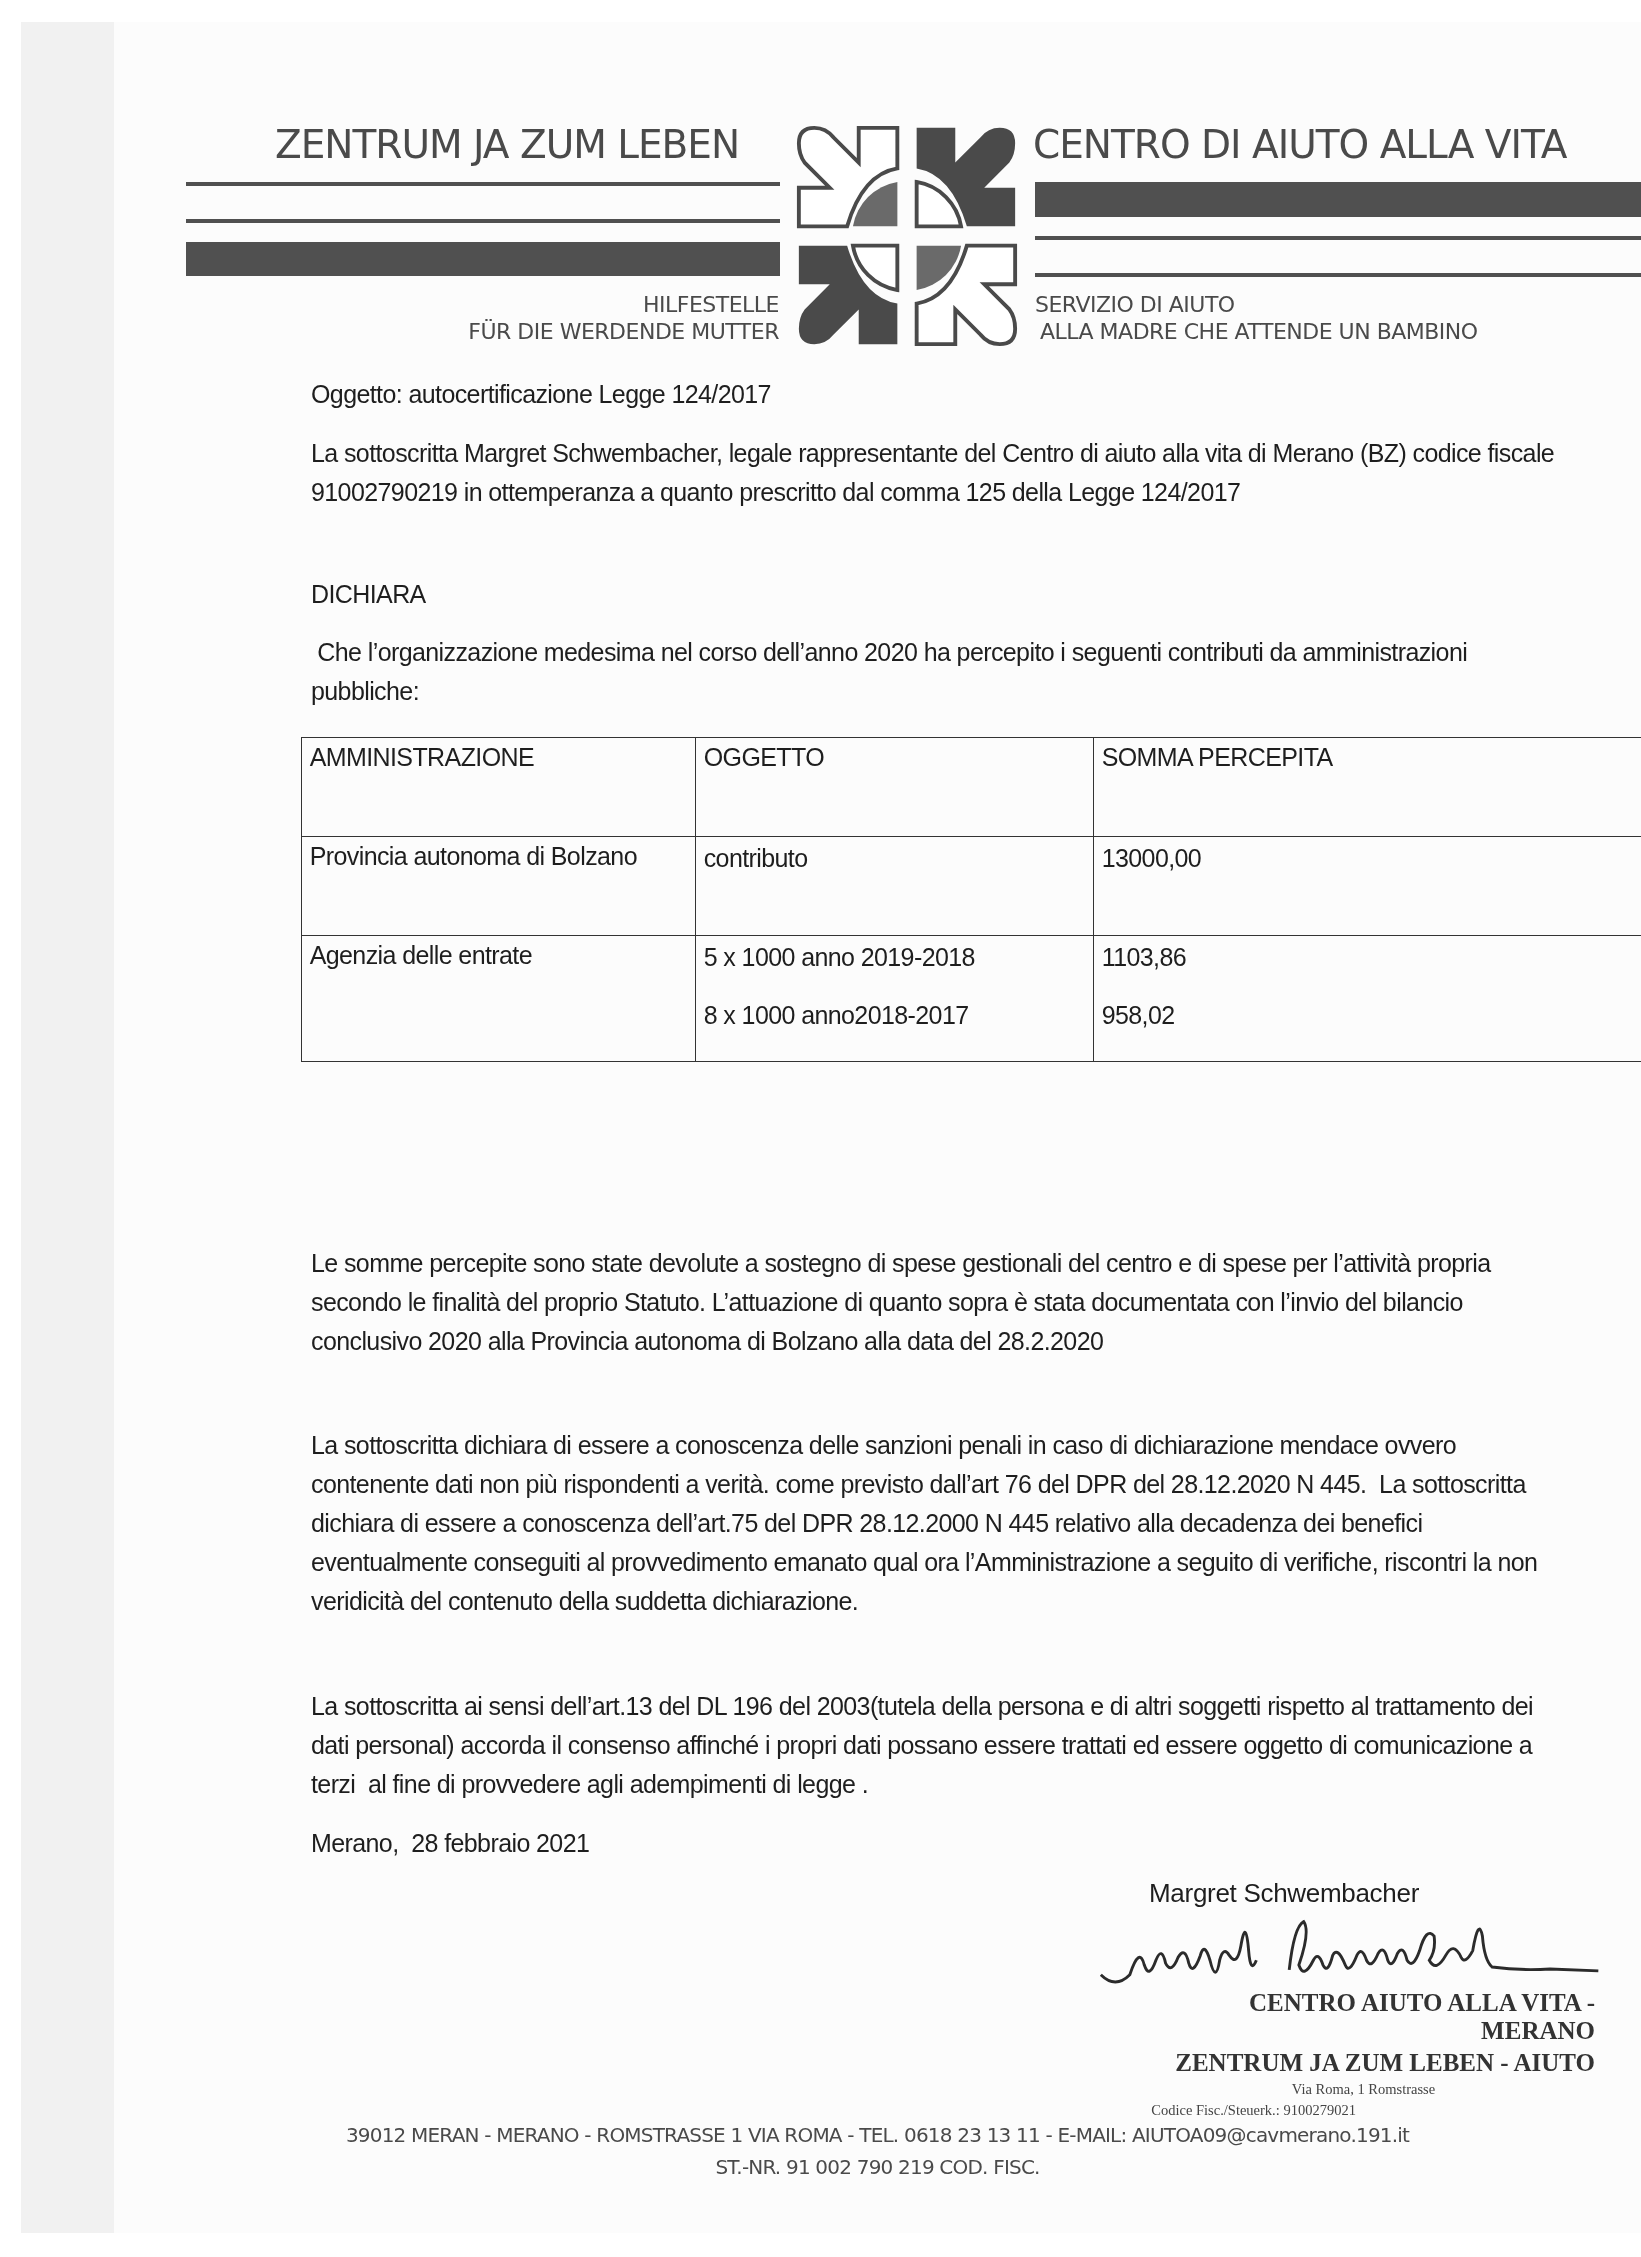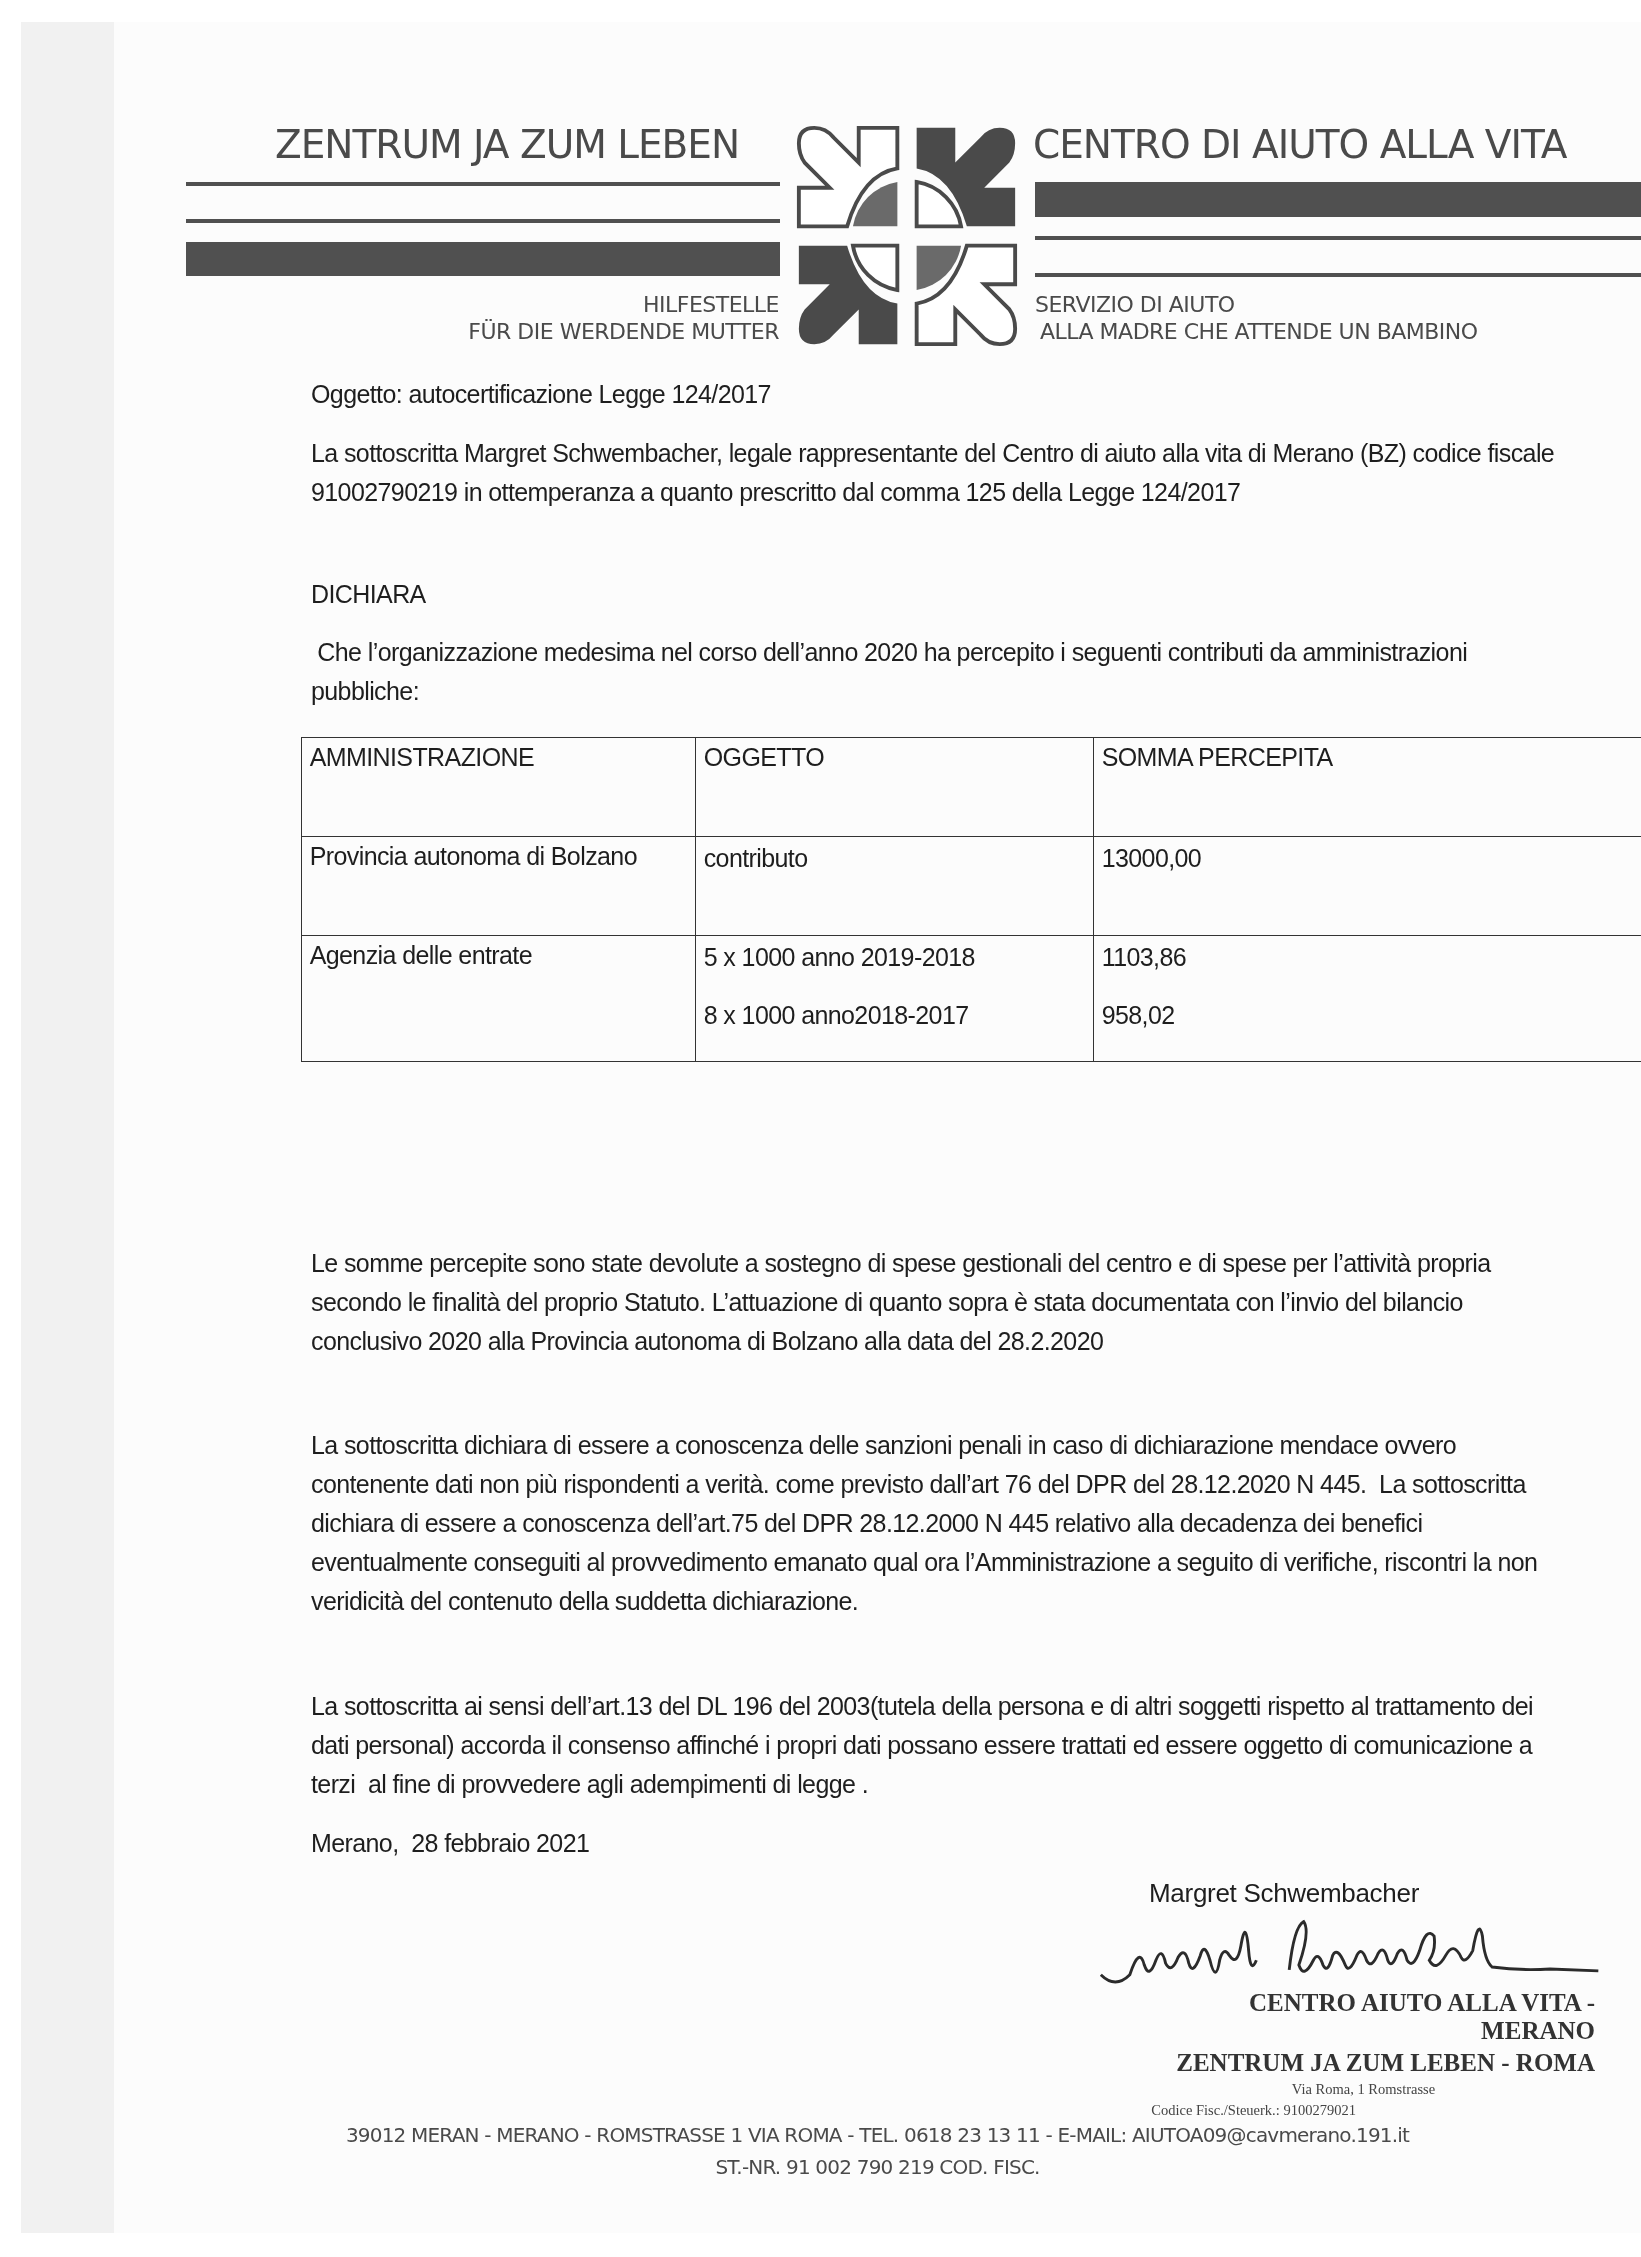--- a/index.html
+++ b/index.html
@@ -146,21 +146,21 @@
 <div class="signature-block">
   <div class="sig-name">Margret Schwembacher</div>
 </div>
 <svg style="position:absolute; left:1096px; top:1907px; width:512px; height:92px;" viewBox="0 0 530 95">
   <path d="M5 70 Q20 85 35 70 Q45 40 50 60 Q55 75 62 55 Q68 40 72 58 Q78 70 85 52 Q92 40 96 58 Q100 72 108 50 Q112 35 118 55 Q124 80 128 55 Q132 40 138 50 Q146 62 150 40 Q155 10 158 45 Q160 70 166 55" fill="none" stroke="#2b2b2b" stroke-width="3"></path>
   <path d="M200 65 Q205 20 215 15 Q222 25 210 60 Q215 75 225 55 Q230 45 235 60 Q240 70 245 50 Q250 40 258 60 Q262 70 270 50 Q275 40 280 55 Q285 65 292 48 Q298 38 302 55 Q306 65 312 48 Q318 38 322 55 Q328 65 335 45 Q342 20 350 30 Q352 45 345 55 Q352 68 362 50 Q370 35 378 52 Q382 60 390 45 Q396 10 400 30 Q402 55 410 62 Q440 66 470 64 L520 66" fill="none" stroke="#2b2b2b" stroke-width="3"></path>
 </svg>
 
 <div class="stamp">
   <div class="s1">CENTRO AIUTO ALLA VITA - MERANO</div>
-  <div class="s2">ZENTRUM JA ZUM LEBEN - ROMA</div>
+  <div class="s2">ZENTRUM JA ZUM LEBEN - AIUTO</div>
   <div class="s3">Via Roma, 1 Romstrasse</div>
   <div class="s4">Codice Fisc./Steuerk.: 9100279021</div>
 </div>
 
 <div class="footer" style="top:2119px;">
   <div>39012 MERAN - MERANO - ROMSTRASSE 1 VIA ROMA - TEL. 0618 23 13 11 - E-MAIL: AIUTOA09@cavmerano.191.it</div>
   <div>ST.-NR. 91 002 790 219 COD. FISC.</div>
 </div>
 
 

